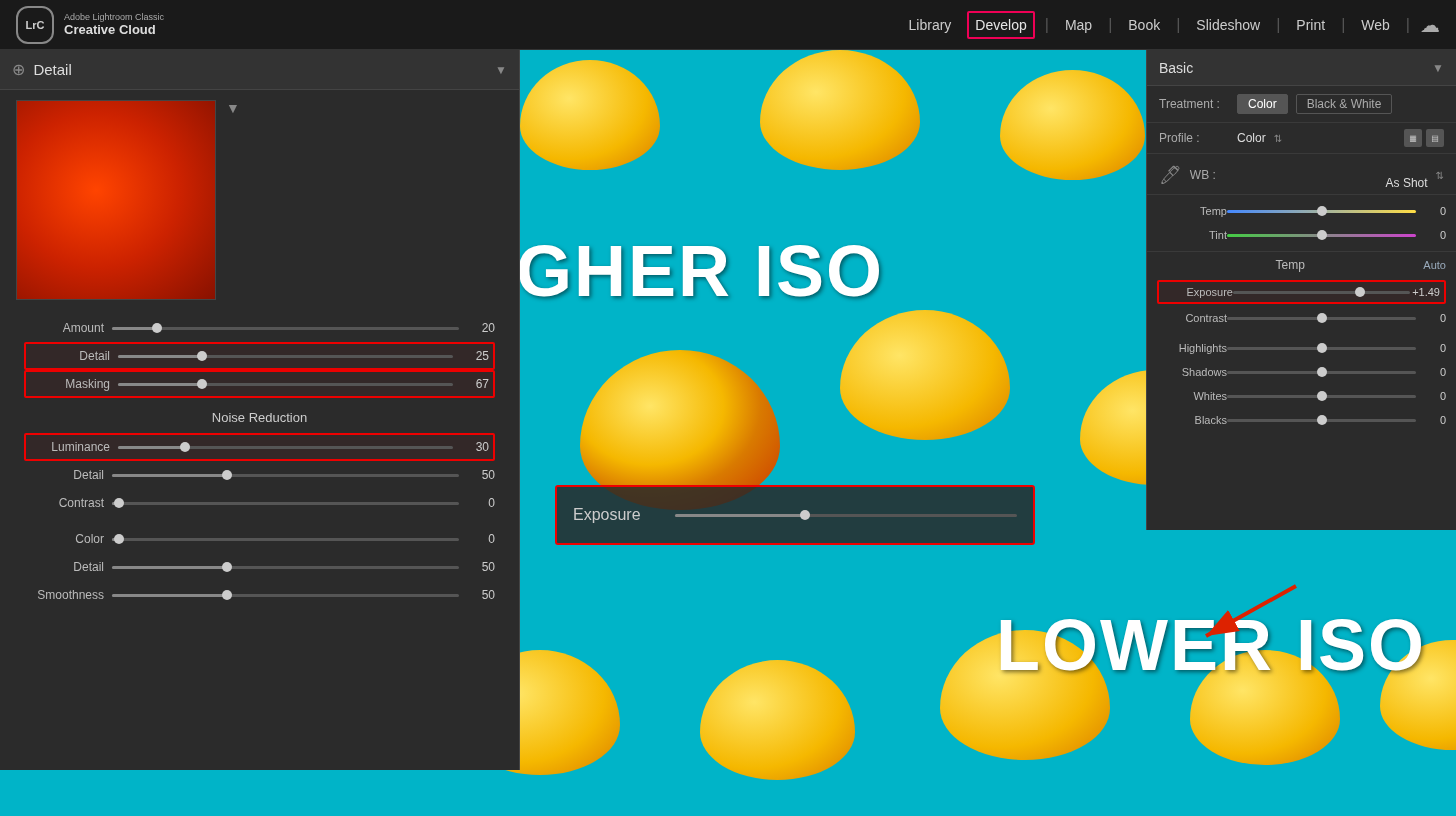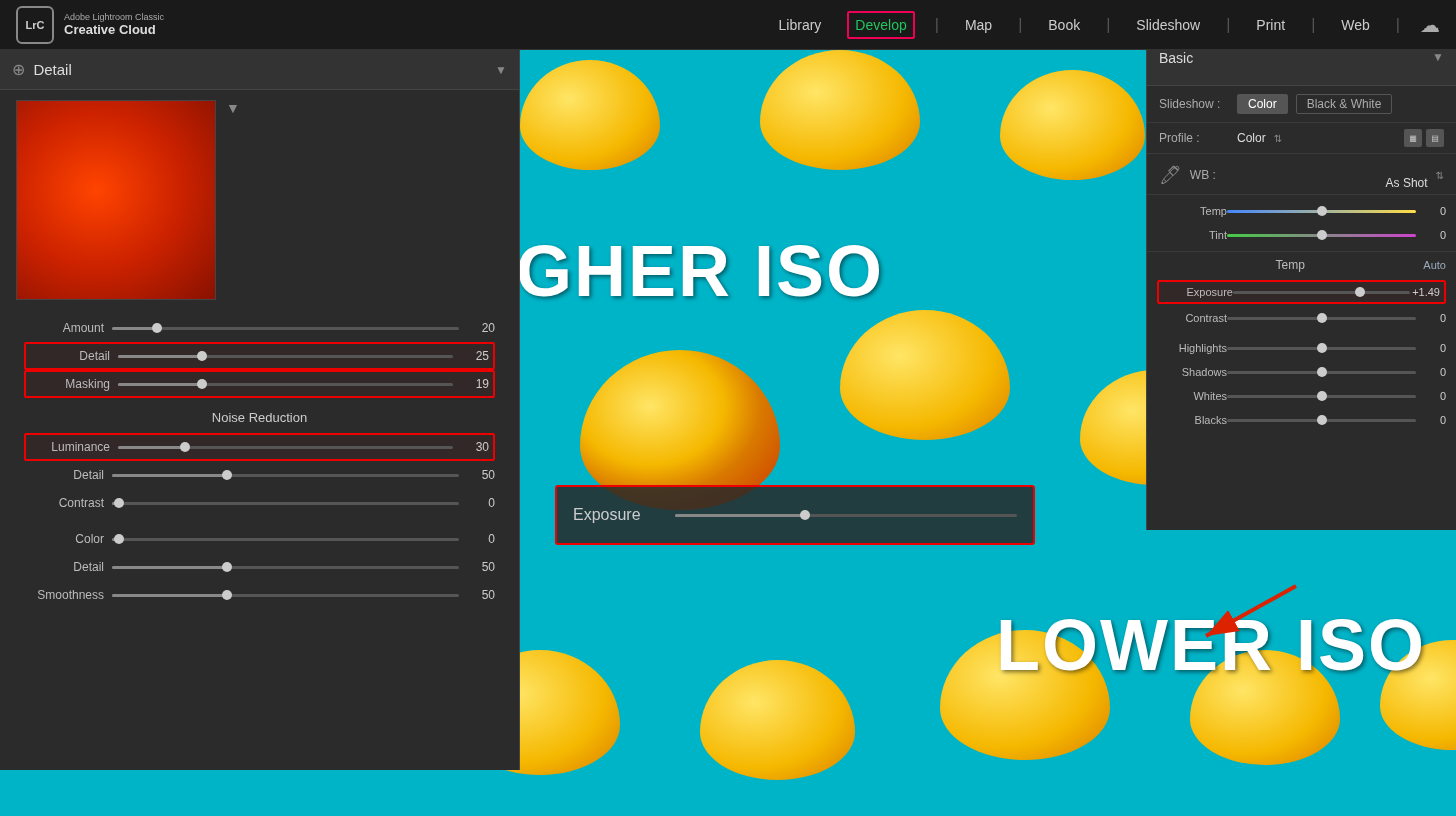--- a/index.html
+++ b/index.html
@@ -23,21 +23,21 @@
     .navbar-left {
       display: flex;
       align-items: center;
       gap: 10px;
     }
     .lrc-logo {
       width: 38px;
       height: 38px;
       background: #1a1a1a;
       border: 2px solid #888;
-      border-radius: 6px;
+      border-radius: 12px;
       display: flex;
       align-items: center;
       justify-content: center;
       font-size: 11px;
       color: #ccc;
       font-weight: bold;
     }
     .app-title {
       display: flex;
       flex-direction: column;
@@ -47,30 +47,30 @@
       color: #aaa;
     }
     .app-title-bottom {
       font-size: 13px;
       color: #ddd;
       font-weight: bold;
     }
     .navbar-right {
       display: flex;
       align-items: center;
-      gap: 20px;
+      gap: 10px;
     }
     .nav-item {
       font-size: 14px;
       color: #ccc;
       cursor: pointer;
       padding: 4px 6px;
     }
     .nav-item.active {
-      color: #22c55e;
+      color: #e5e5e5;
       border: 2px solid #e05;
       border-radius: 2px;
     }
     .nav-divider {
       color: #555;
       font-size: 16px;
     }
     .cloud-icon {
       font-size: 20px;
       color: #aaa;
@@ -297,21 +297,21 @@
       right: 0;
       width: 310px;
       height: 480px;
       background: #2b2b2b;
       border-left: 1px solid #444;
     }
     .right-panel-header {
       height: 36px;
       background: #333;
       display: flex;
-      align-items: flex-start;
+      align-items: center;
       justify-content: space-between;
       padding: 0 12px;
       border-bottom: 1px solid #444;
     }
     .right-panel-title {
       color: #ddd;
       font-size: 14px;
     }
 
     
@@ -614,21 +614,21 @@
       </div>
 
       <div class="slider-row slider-row-highlighted">
         <span class="slider-label">Masking</span>
         <div class="slider-track-container">
           <div class="slider-track">
             <div class="slider-fill" style="width:25%;"></div>
             <div class="slider-thumb" style="left:25%;"></div>
           </div>
         </div>
-        <span class="slider-value">19</span>
+        <span class="slider-value">67</span>
       </div>
     </div>
 
     <div class="section-label">Noise Reduction</div>
     <div class="slider-section">
 
       <div class="slider-row slider-row-highlighted">
         <span class="slider-label">Luminance</span>
         <div class="slider-track-container">
           <div class="slider-track">
@@ -697,21 +697,21 @@
     </div>
   </div>
 
   <div class="right-panel">
     <div class="right-panel-header">
       <span class="right-panel-title">Basic</span>
       <span style="color:#888;font-size:12px;">▼</span>
     </div>
 
     <div class="treatment-row">
-      <span class="treatment-label">Slideshow :</span>
+      <span class="treatment-label">Treatment :</span>
       <button class="treatment-btn active">Color</button>
       <button class="treatment-btn">Black &amp; White</button>
     </div>
 
     <div class="profile-row">
       <span class="profile-label">Profile :</span>
       <span class="profile-select">Color</span>
       <span style="color:#888;font-size:10px;">⇅</span>
       <div class="profile-icons">
         <div class="profile-icon-btn">▦</div>

